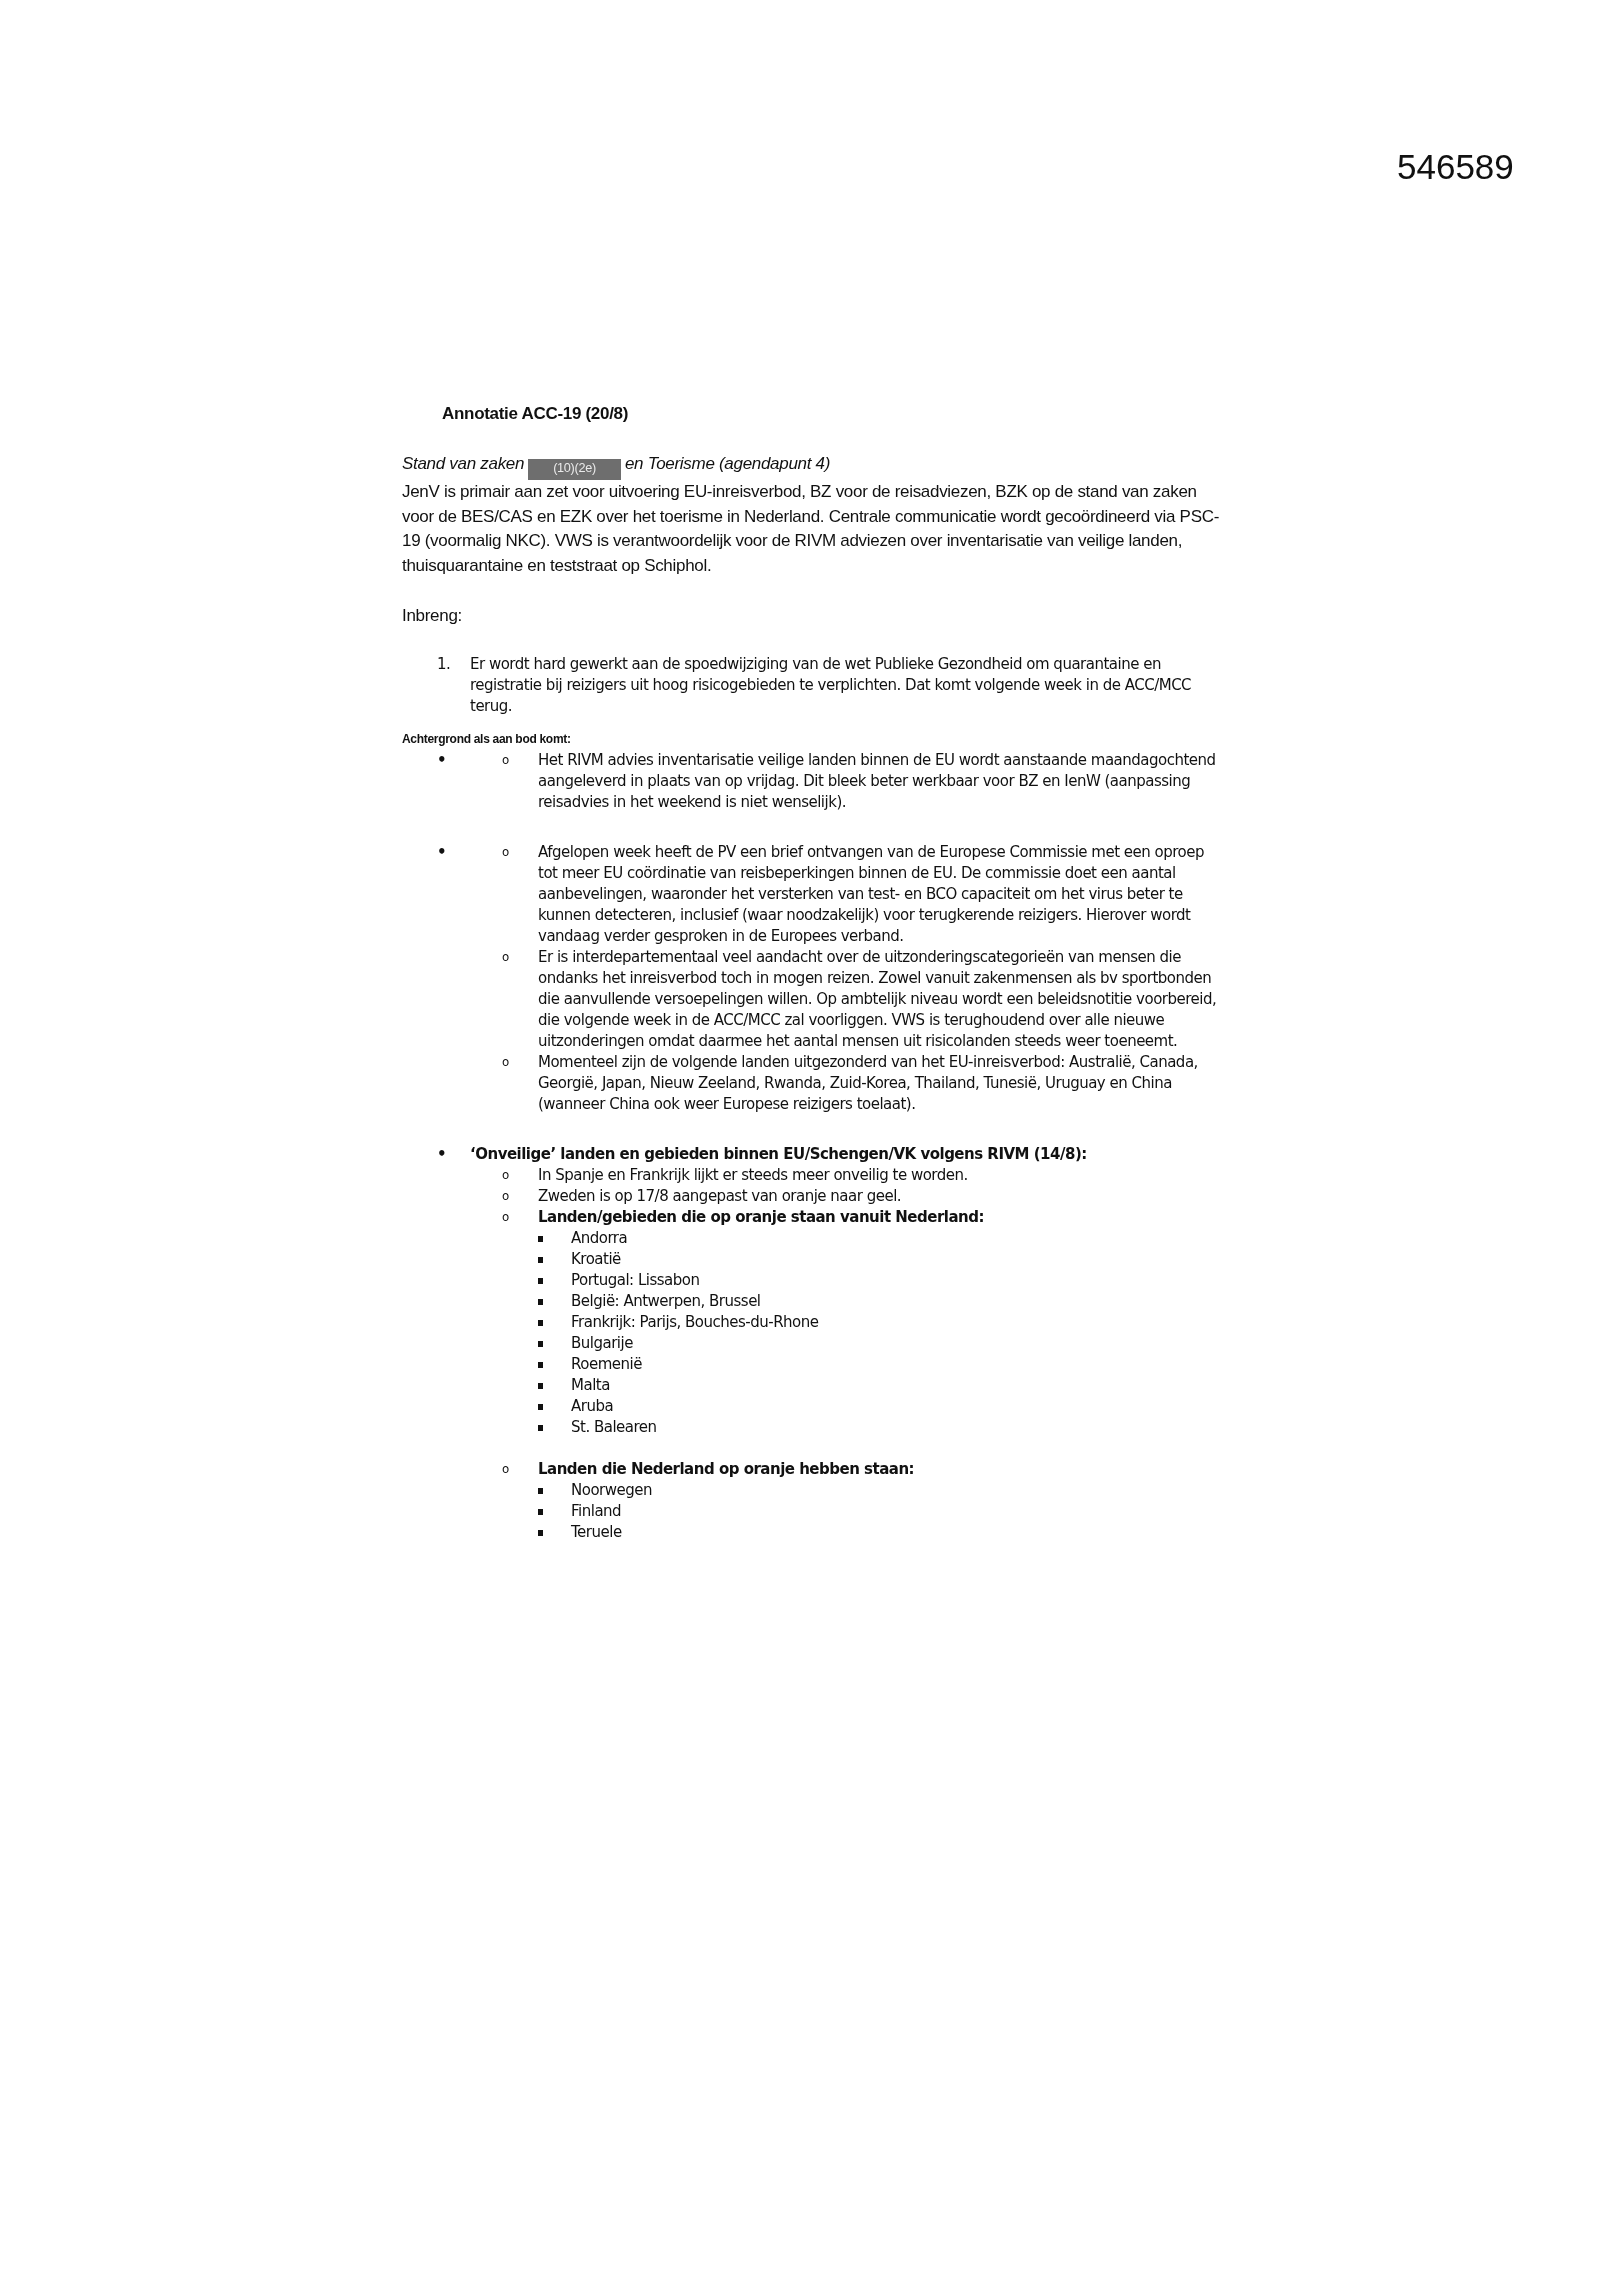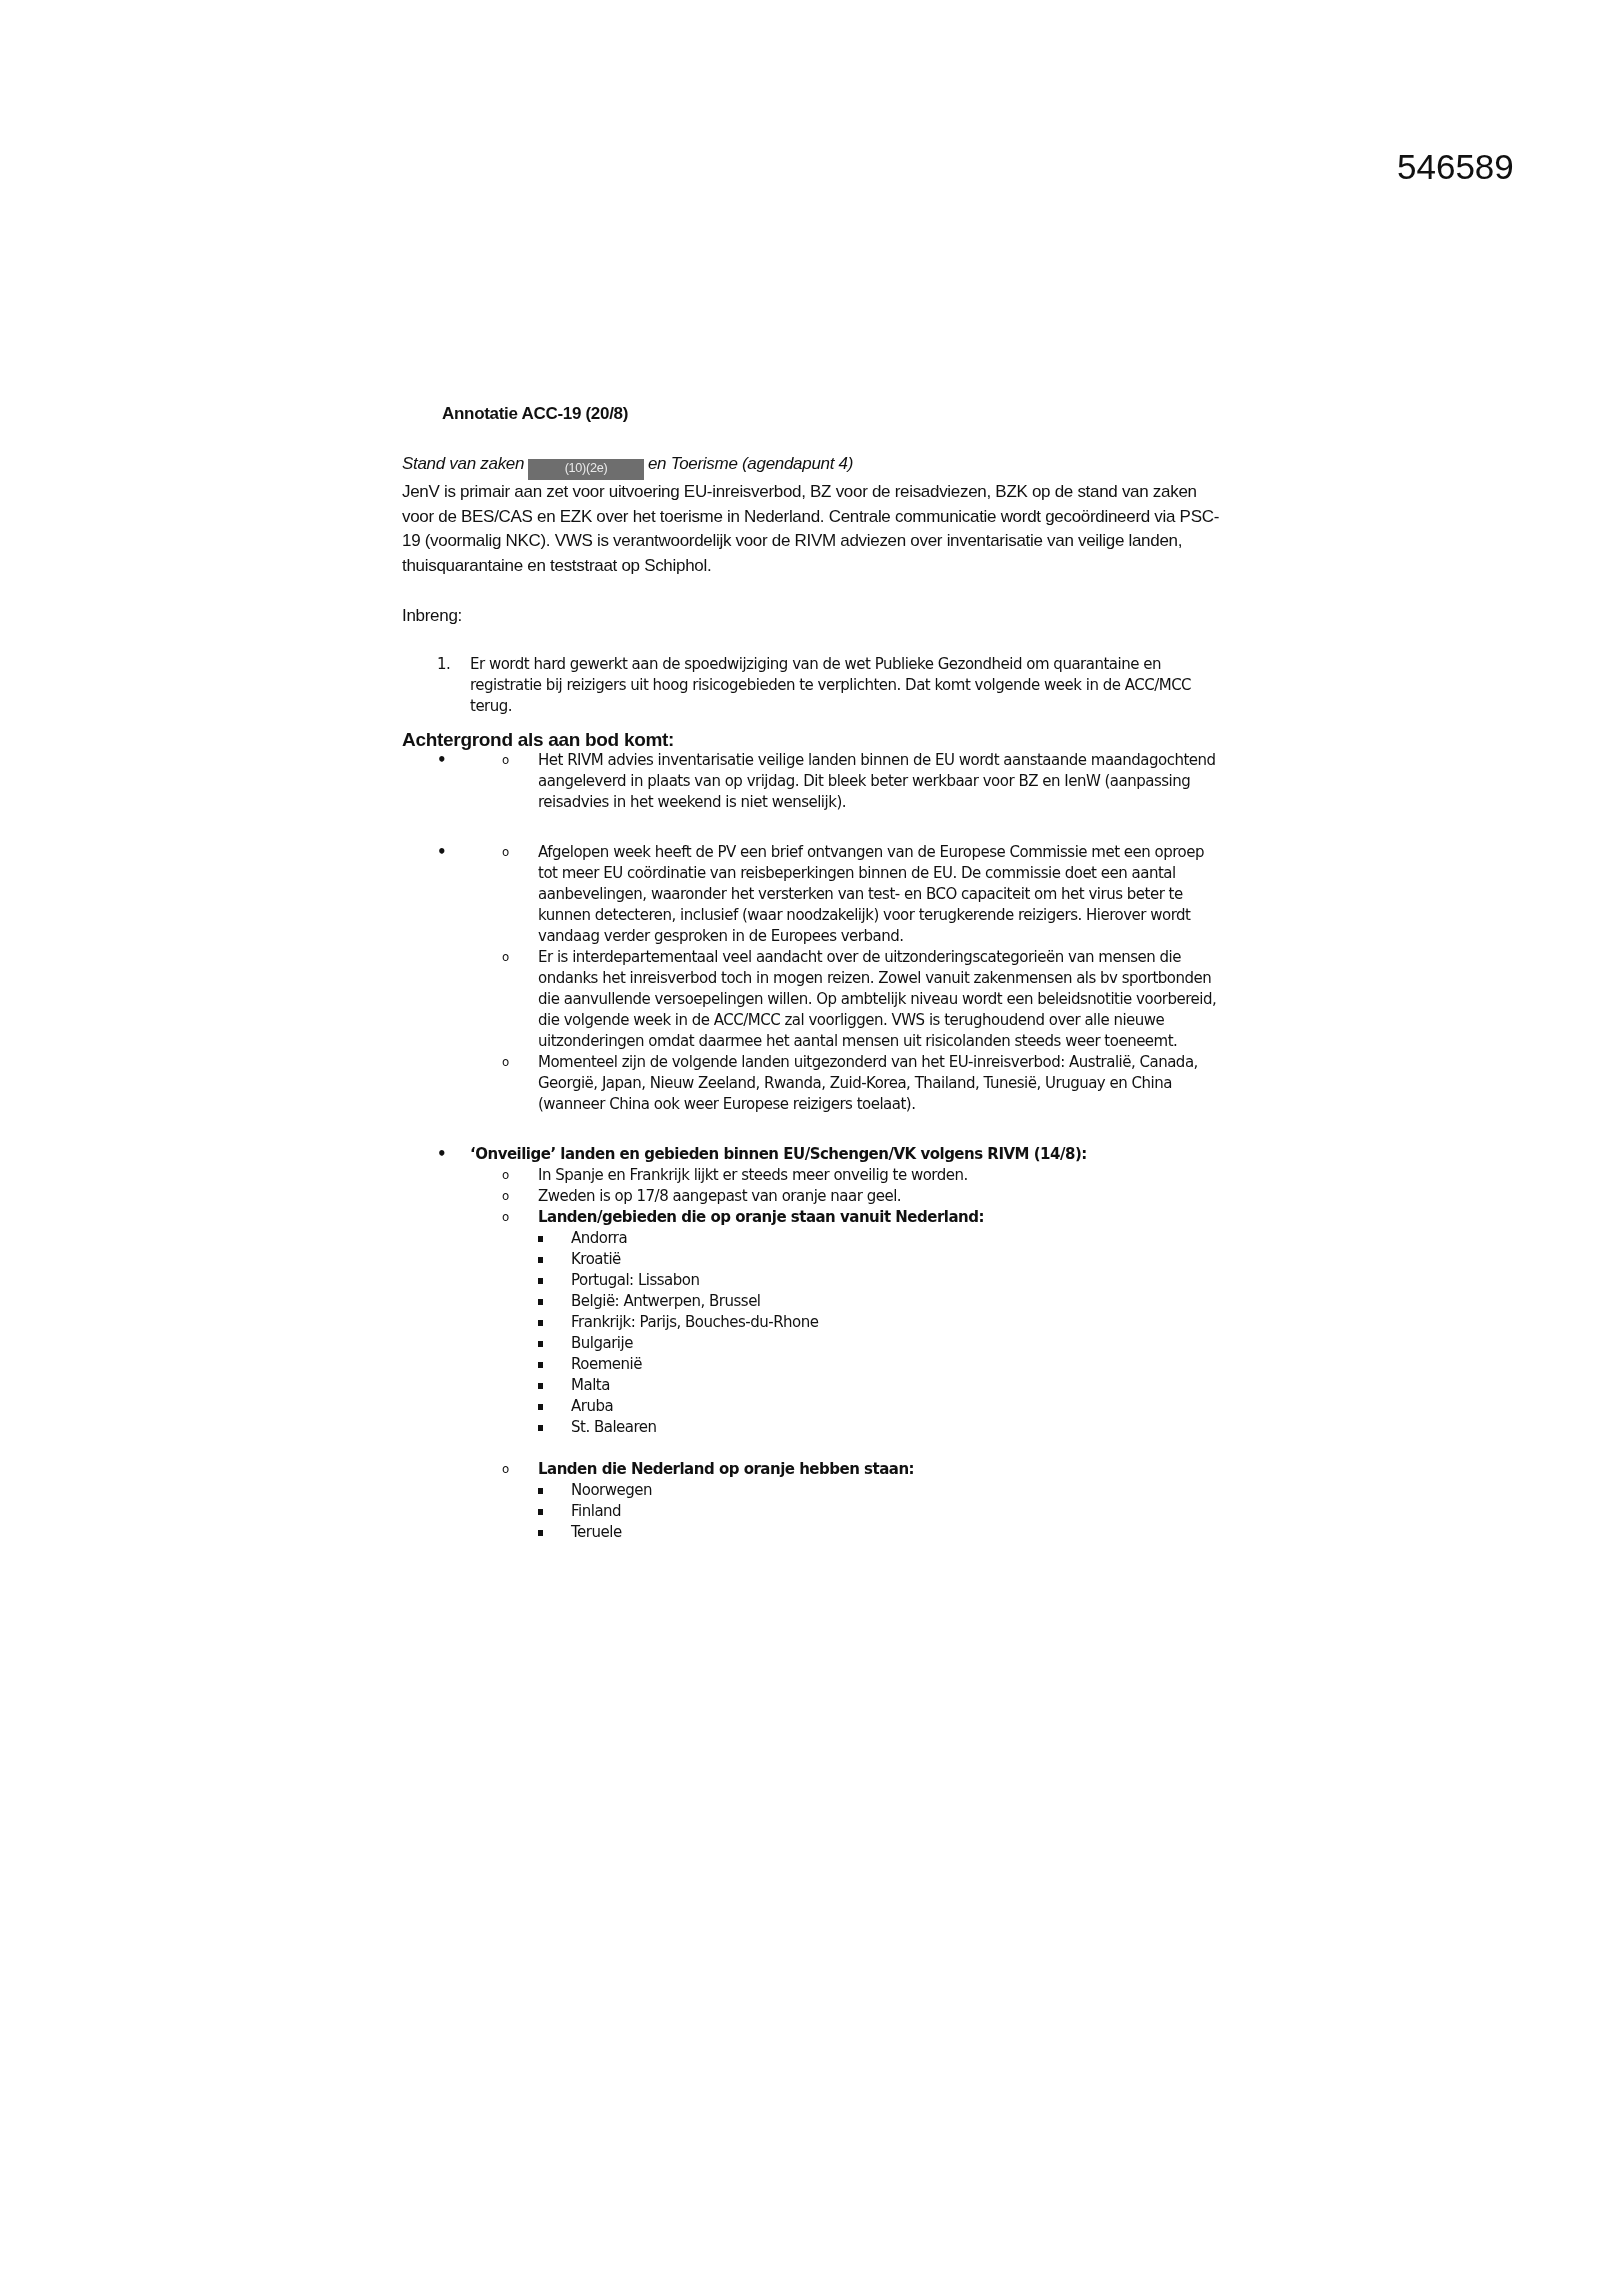--- a/index.html
+++ b/index.html
@@ -3,27 +3,27 @@
 <meta charset="utf-8">
 <style>
   html, body { margin: 0; padding: 0; background: #ffffff; }
   body { width: 1621px; height: 2293px; position: relative; overflow: hidden; color: #111; }
   .docnum { position: absolute; left: 1357px; top: 147px; font-family: "Liberation Sans", sans-serif; font-size: 35px; color: #111; margin-left: 40px; }
   .page { position: absolute; left: 402px; top: 402px; width: 823px; }
   .calibri { font-family: "Liberation Sans", sans-serif; font-size: 17px; line-height: 24.5px; letter-spacing: -0.3px; }
   .verdana { font-family: "DejaVu Sans", sans-serif; font-size: 15px; line-height: 21px; letter-spacing: -0.5px; }
   .title { font-weight: bold; margin-bottom: 25.5px; margin-left: 40px; }
   .subtitle { font-style: italic; }
-  .redact { display: inline-block; background: #6e6e6e; color: #eaeaea; font-family: "Liberation Sans", sans-serif; font-style: normal; font-size: 12.7px; width: 116px; height: 21.6px; line-height: 19.6px; text-align: center; vertical-align: -2.9px; margin: 0 3.9px; }
+  .redact { display: inline-block; background: #6e6e6e; color: #eaeaea; font-family: "Liberation Sans", sans-serif; font-style: normal; font-size: 12.7px; width: 93px; height: 21.6px; line-height: 19.6px; text-align: center; vertical-align: -2.9px; margin: 0 3.9px; }
   .intro { margin-bottom: 25.5px; }
   .inbreng { margin-bottom: 25.5px; }
   .numlist { margin: 0 0 11.8px 0; padding: 0; list-style: none; }
   .numlist li { position: relative; padding-left: 68px; }
   .numlist .num { position: absolute; left: 35px; top: 0; }
-  .bg-head { font-weight: bold; font-family: "Liberation Sans", sans-serif; font-size: 19px; line-height: 21.6px; letter-spacing: -0.3px; }
+  .bg-head { font-weight: bold; font-family: "Liberation Sans", sans-serif; font-size: 12px; line-height: 21.6px; letter-spacing: -0.3px; }
   .l1 { position: relative; padding-left: 68px; }
   .l1 > .bullet { position: absolute; left: 35px; top: 0; font-weight: bold; }
   .l1 > .l1-title { font-weight: bold; }
   .l1 + .l1 { margin-top: 20.6px; }
   .l2 { position: relative; padding-left: 68px; }
   .l2 > .bullet { position: absolute; left: 32px; top: 0; font-size: 11.8px; }
   .l2 .bold { font-weight: bold; }
   .l3 { position: relative; padding-left: 33px; }
   .l3 > .bullet { position: absolute; left: 0; top: 7.8px; width: 4.9px; height: 5.9px; background: #111; }
   .gap { height: 20.6px; }

